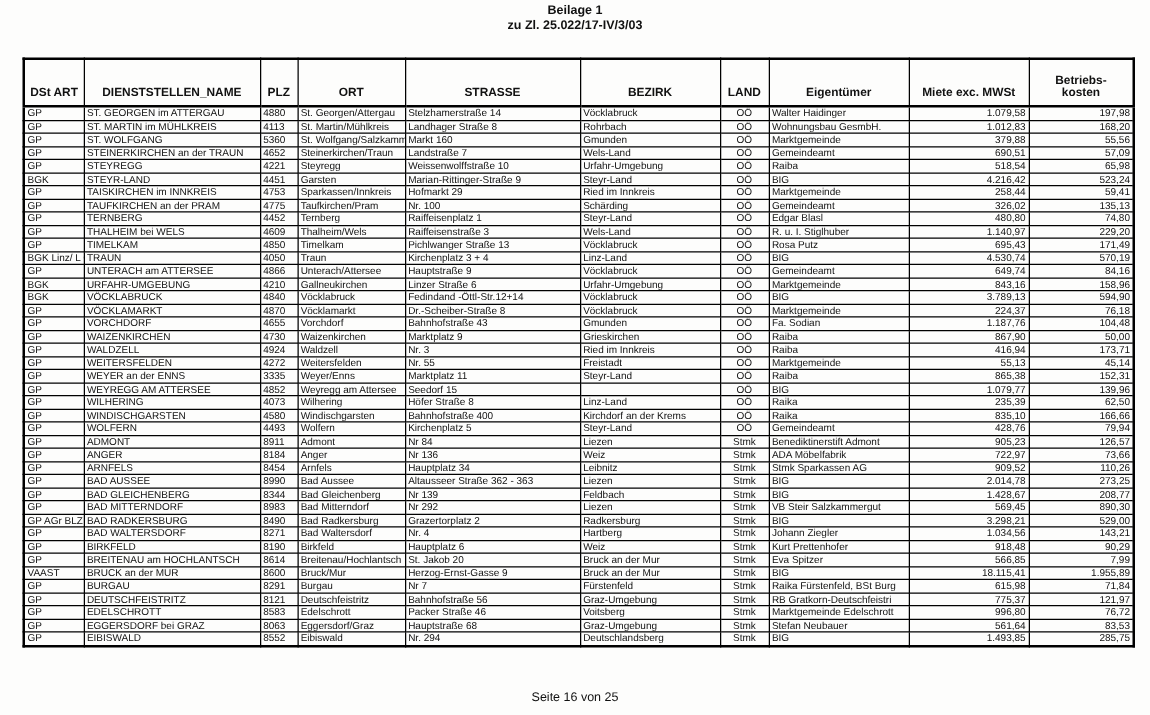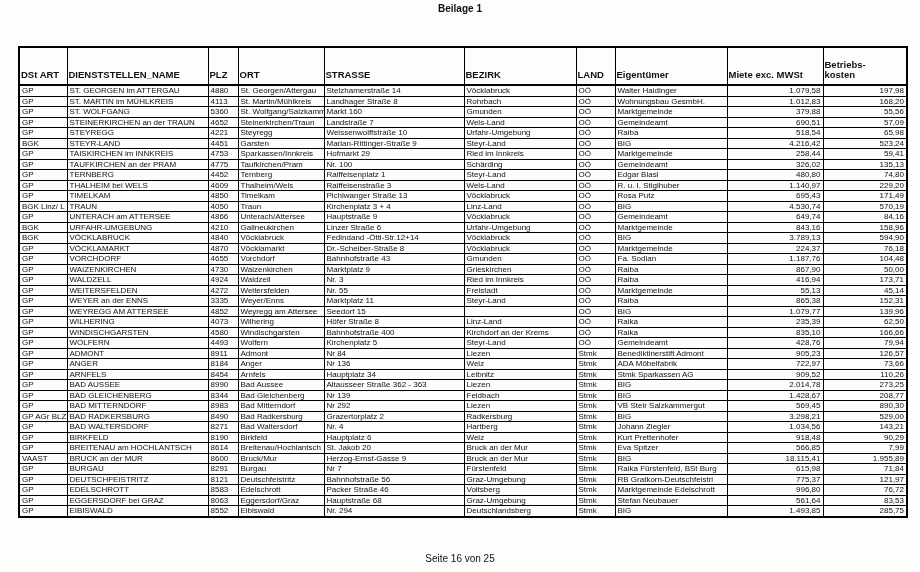--- a/index.html
+++ b/index.html
@@ -7,44 +7,45 @@
   .page { position:relative; width:920px; height:572px; overflow:hidden; }
 
   .doc-header { position:absolute; top:3px; left:0; width:100%; text-align:center;
                 font-size:10px; font-weight:bold; line-height:12px; }
 
   table.main { position:absolute; left:18px; top:46px; width:888px;
                border-collapse:collapse; table-layout:fixed;
                border:2px solid #000; }
   th, td { border:1px solid #000; overflow:hidden; white-space:nowrap; }
 
-  thead th { height:38px; vertical-align:bottom; text-align:left;
+  thead th { height:38px; vertical-align:bottom; text-align:center;
              font-size:9.5px; font-weight:bold; padding:2px 1px 4px 1px;
              border-bottom:2px solid #000; white-space:pre-line; line-height:10px;margin-left:15px; }
 
   tbody td { height:9.7px; line-height:9.5px; font-size:8px; padding:0 2px; }
 
   
   col.c0{width:48px} col.c1{width:141px} col.c2{width:30px} col.c3{width:86px}
   col.c4{width:140px} col.c5{width:112px} col.c6{width:39px} col.c7{width:112px}
   col.c8{width:96px} col.c9{width:84px}
 
-  tbody td:nth-child(7){ text-align:left; }
+  tbody td:nth-child(7){ text-align:center; }
   tbody td:nth-child(9), tbody td:nth-child(10){ text-align:right; }
 
   .doc-footer { position:absolute; bottom:8px; left:0; width:100%; text-align:center;
                 font-size:10px; font-weight:normal; }
 </style>
 </head>
 <body>
 
 <div class="page">
 
   <div class="doc-header">
     <div>Beilage 1</div>
+    <div>zu Zl. 25.022/17-IV/3/03</div>
   </div>
 
   <table class="main">
     <colgroup>
       <col class="c0">
         <col class="c1">
         <col class="c2">
         <col class="c3">
         <col class="c4">
       <col class="c5">

